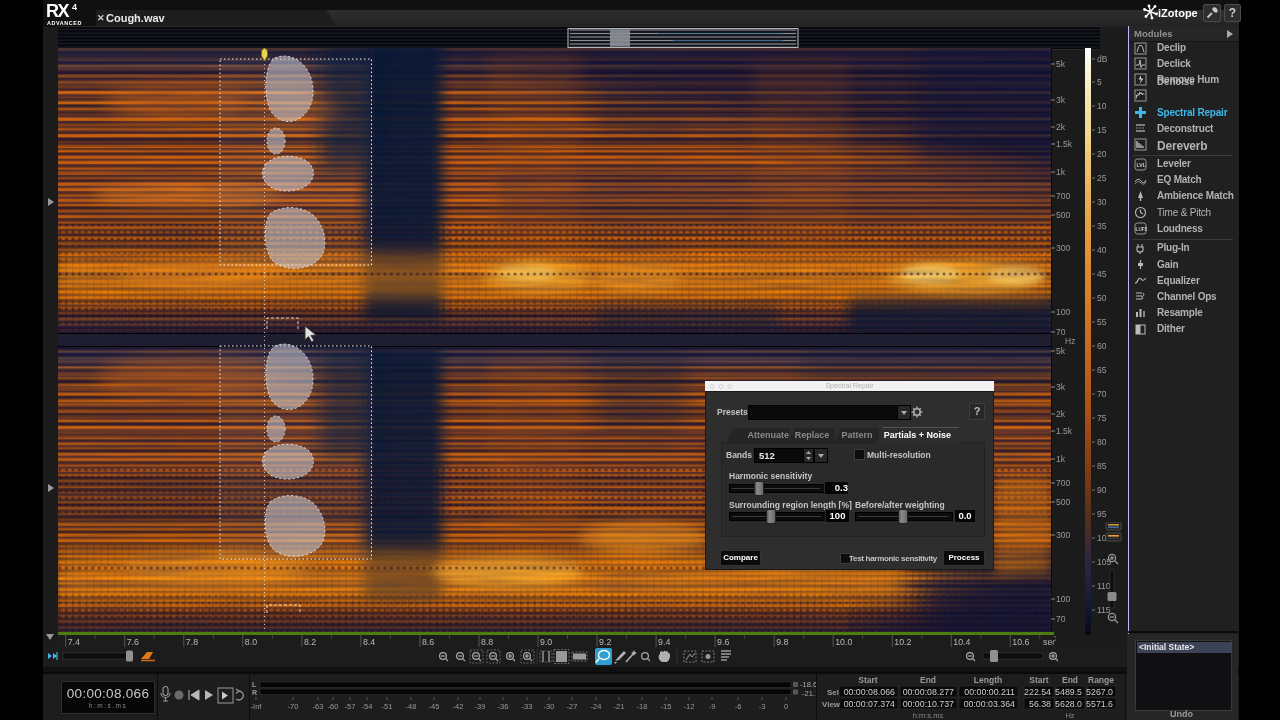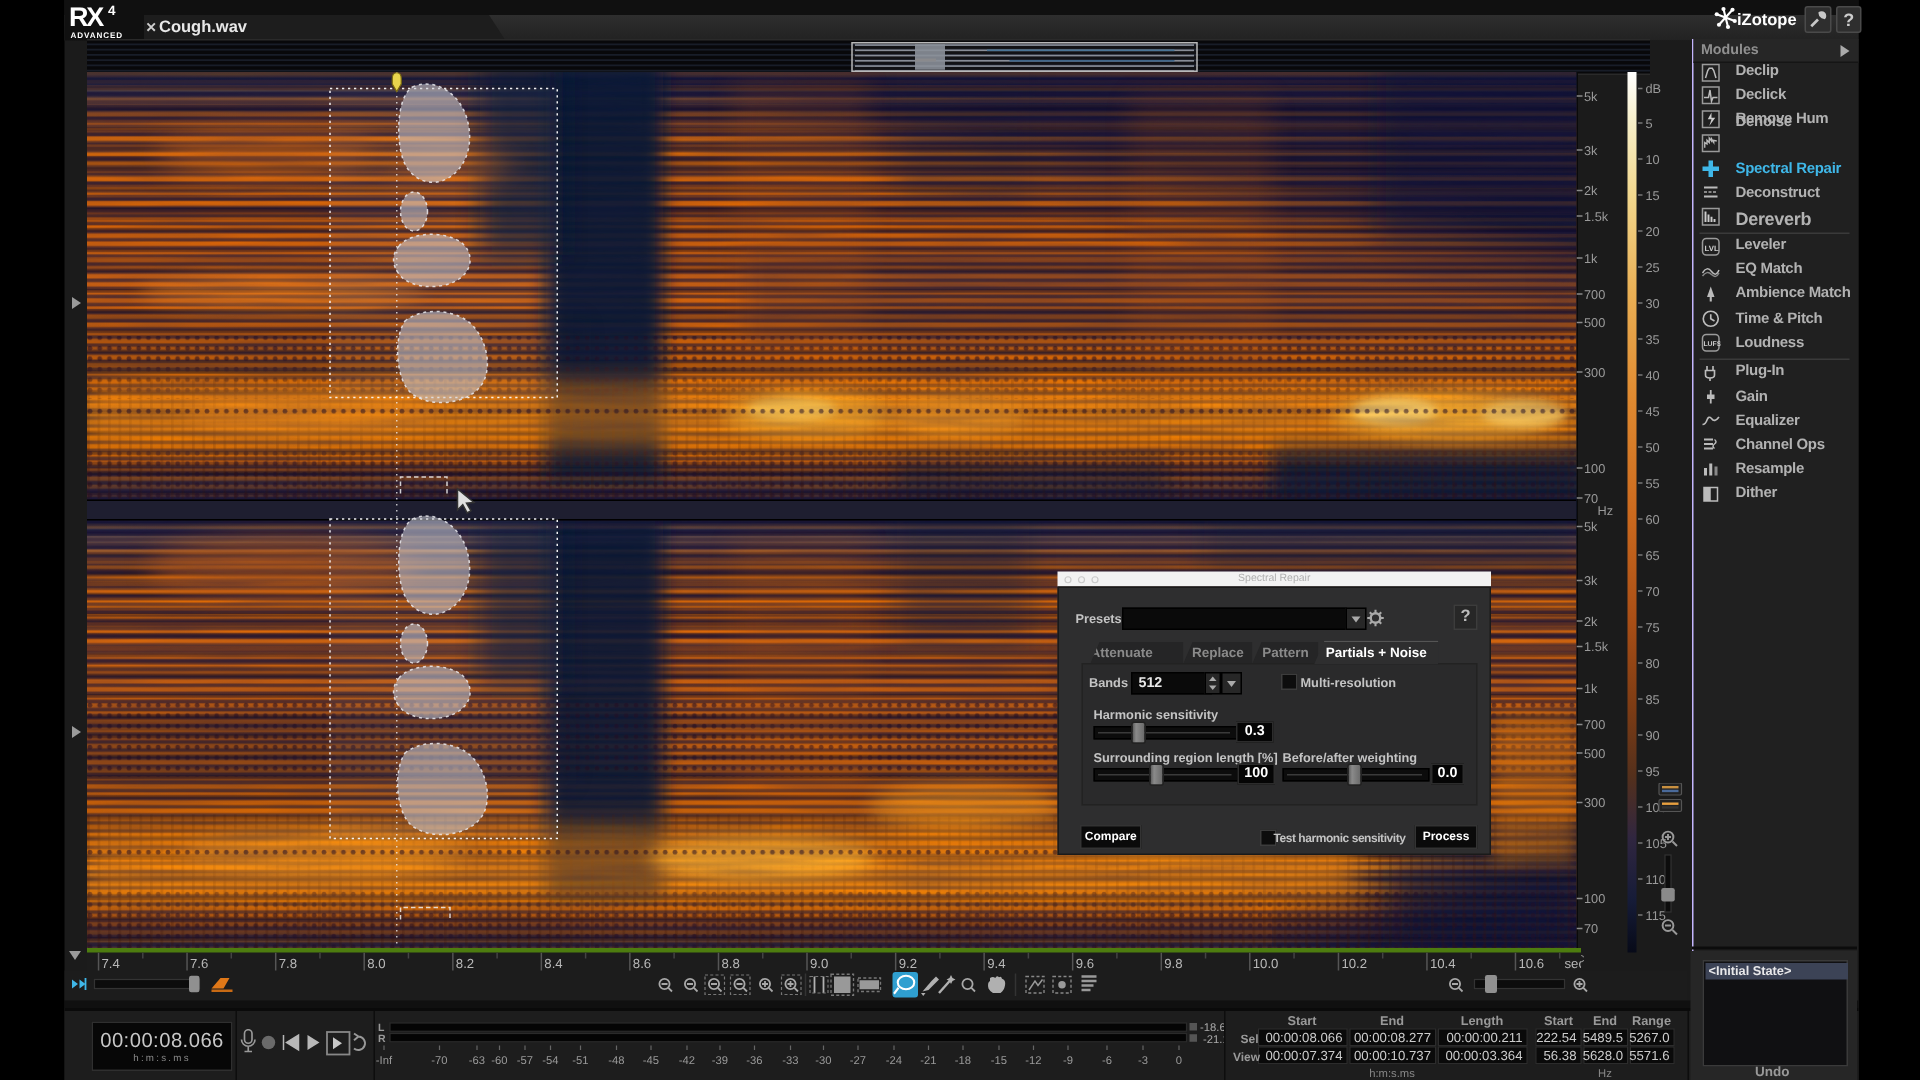--- a/index.html
+++ b/index.html
@@ -437,21 +437,21 @@
     <span class="a" style="left:28px;top:148px;color:#b2b2b2;font-size:10px;font-weight:bold;white-space:nowrap;letter-spacing:-0.2px">EQ Match</span>
     <svg class="a" style="left:5px;top:163.5px" width="13" height="13">
       <path d="M6.5 1 L9 8 L4 8 Z" fill="#bbb"></path>
       <rect x="5.8" y="8" width="1.4" height="3" fill="#bbb"></rect>
     </svg>
     <span class="a" style="left:28px;top:164px;color:#b2b2b2;font-size:10px;font-weight:bold;white-space:nowrap;letter-spacing:-0.2px">Ambience Match</span>
     <svg class="a" style="left:5px;top:180.0px" width="13" height="13">
       <circle cx="6.5" cy="6.5" r="5" stroke="#bbb" fill="none" stroke-width="1.1"></circle>
       <path d="M6.5 3.5 L6.5 6.5 L9 8" stroke="#bbb" fill="none" stroke-width="1.1"></path>
     </svg>
-    <span class="a" style="left:28px;top:180.5px;color:#b2b2b2;font-size:10px;font-weight:bold;white-space:nowrap;letter-spacing:-0.2px">Time &amp; Pitch</span>
+    <span class="a" style="left:28px;top:180.5px;color:#b2b2b2;font-size:10px;font-weight:normal;white-space:nowrap;letter-spacing:-0.2px">Time &amp; Pitch</span>
     <svg class="a" style="left:5px;top:196.0px" width="13" height="13">
       <rect x="1" y="1" width="11" height="11" rx="2.5" fill="none" stroke="#9a9a9a" stroke-width="1"></rect>
       <text x="1.6" y="8.8" font-size="4.6" fill="#ccc" font-weight="bold">LUFS</text>
     </svg>
     <span class="a" style="left:28px;top:196.5px;color:#b2b2b2;font-size:10px;font-weight:bold;white-space:nowrap;letter-spacing:-0.2px">Loudness</span>
     <svg class="a" style="left:5px;top:215.5px" width="13" height="13">
       <path d="M4 2 L4 5 M8 2 L8 5 M3 5 L9 5 L9 8 Q9 10 6 10 Q3 10 3 8 Z M6 10 L6 12" stroke="#bbb" fill="none" stroke-width="1.1"></path>
     </svg>
     <span class="a" style="left:28px;top:216px;color:#b2b2b2;font-size:10px;font-weight:bold;white-space:nowrap;letter-spacing:-0.2px">Plug-In</span>
     <svg class="a" style="left:5px;top:232.0px" width="13" height="13">
@@ -769,21 +769,21 @@
           <line x1="1.5" y1="7" x2="3.5" y2="7"></line>
           <line x1="10.5" y1="7" x2="12.5" y2="7"></line>
           <line x1="3.2" y1="3.2" x2="4.6" y2="4.6"></line>
           <line x1="9.4" y1="9.4" x2="10.8" y2="10.8"></line>
           <line x1="3.2" y1="10.8" x2="4.6" y2="9.4"></line>
           <line x1="9.4" y1="4.6" x2="10.8" y2="3.2"></line>
         </g>
       </svg>
       <div class="a" style="left:263px;top:11px;width:14px;height:15px;background:#272727;border:1px solid #3c3c3c;color:#bbb;font-size:11px;font-weight:bold;text-align:center;line-height:15px">?</div>
       <div class="a" style="left:15px;top:50px;width:262px;height:93px;background:#2a2a2b;border:1px solid #222"></div>
-      <div class="a" style="left:21px;top:36px;width:62px;height:14px;background:#252526;clip-path:polygon(6px 0,100% 0,100% 100%,0 100%);color:#8a8a8a;font-size:9px;font-weight:bold;text-align:left;line-height:15px">Attenuate</div>
+      <div class="a" style="left:21px;top:36px;width:62px;height:14px;background:#252526;clip-path:polygon(6px 0,100% 0,100% 100%,0 100%);color:#8a8a8a;font-size:9px;font-weight:bold;text-align:right;line-height:15px">Attenuate</div>
       <div class="a" style="left:83px;top:36px;width:46px;height:14px;background:#252526;clip-path:polygon(6px 0,100% 0,100% 100%,0 100%);color:#8a8a8a;font-size:9px;font-weight:bold;text-align:center;line-height:15px">Replace</div>
       <div class="a" style="left:129px;top:36px;width:44px;height:14px;background:#252526;clip-path:polygon(6px 0,100% 0,100% 100%,0 100%);color:#8a8a8a;font-size:9px;font-weight:bold;text-align:center;line-height:15px">Pattern</div>
       <div class="a" style="left:170px;top:35px;width:83px;height:16px;background:#2e2e2f;clip-path:polygon(7px 0,100% 0,100% 100%,0 100%);border-top:1px solid #555;color:#fff;font-size:9px;font-weight:bold;text-align:center;line-height:15px;box-sizing:border-box">Partials + Noise</div>
       <div class="a" style="left:20px;top:58px;color:#c4c4c4;font-size:8.5px;font-weight:bold">Bands</div>
       <div class="a" style="left:48px;top:56px;width:48px;height:13px;background:#0a0a0a;border:1px solid #000;color:#e8e8e8;font-size:9.5px;font-weight:bold;padding:0 0 0 4px;line-height:13px">512</div>
       <div class="a" style="left:97px;top:56px;width:9px;height:13px;background:#272727;border:1px solid #000">
         <svg width="9" height="13">
           <path d="M2 5 l2.5-3 2.5 3 z" fill="#aaa"></path>
           <path d="M2 8 l2.5 3 2.5-3 z" fill="#aaa"></path>
         </svg>
@@ -793,21 +793,21 @@
           <path d="M3 5 l3 4 3 -4 z" fill="#aaa"></path>
         </svg>
       </div>
       <div class="a" style="left:148px;top:57px;width:9px;height:9px;background:#0d0d0d;border:1px solid #3c3c3c"></div>
       <div class="a" style="left:161px;top:58px;color:#c4c4c4;font-size:8.5px;font-weight:bold">Multi-resolution</div>
       <div class="a" style="left:23px;top:79px;color:#c4c4c4;font-size:8.5px;font-weight:bold">Harmonic sensitivity</div>
       <div class="a" style="left:23px;top:92px;width:94px;height:7px;background:#0c0c0c;border:1px solid #000">
         <div style="margin-top:3px;margin-left:2px;height:1px;width:88px;background:#3a3a3a"></div>
       </div>
       <div class="a" style="left:48px;top:89px;width:8px;height:13px;background:linear-gradient(90deg,#5a5a5a,#8a8a8a 30%,#6a6a6a);border:1px solid #222;border-radius:2px"></div>
-      <div class="a" style="left:118px;top:89px;width:23px;height:12px;background:#050505;border:1px solid #2c2c2c;color:#fff;font-size:9.5px;font-weight:bold;text-align:center;line-height:12px">0.3</div>
+      <div class="a" style="left:118px;top:89px;width:23px;height:12px;background:#050505;border:1px solid #2c2c2c;color:#fff;font-size:9.5px;font-weight:bold;text-align:right;line-height:12px">0.3</div>
       <div class="a" style="left:23px;top:108px;color:#c4c4c4;font-size:8.5px;font-weight:bold">Surrounding region length [%]</div>
       <div class="a" style="left:149px;top:108px;color:#c4c4c4;font-size:8.5px;font-weight:bold">Before/after weighting</div>
       <div class="a" style="left:23px;top:120px;width:95px;height:7px;background:#0c0c0c;border:1px solid #000">
         <div style="margin-top:3px;margin-left:2px;height:1px;width:89px;background:#3a3a3a"></div>
       </div>
       <div class="a" style="left:60px;top:117px;width:8px;height:13px;background:linear-gradient(90deg,#5a5a5a,#8a8a8a 30%,#6a6a6a);border:1px solid #222;border-radius:2px"></div>
       <div class="a" style="left:119px;top:117px;width:23px;height:12px;background:#050505;border:1px solid #2c2c2c;color:#fff;font-size:9.5px;font-weight:bold;text-align:center;line-height:12px">100</div>
       <div class="a" style="left:149px;top:120px;width:96px;height:7px;background:#0c0c0c;border:1px solid #000">
         <div style="margin-top:3px;margin-left:2px;height:1px;width:90px;background:#3a3a3a"></div>
       </div>

